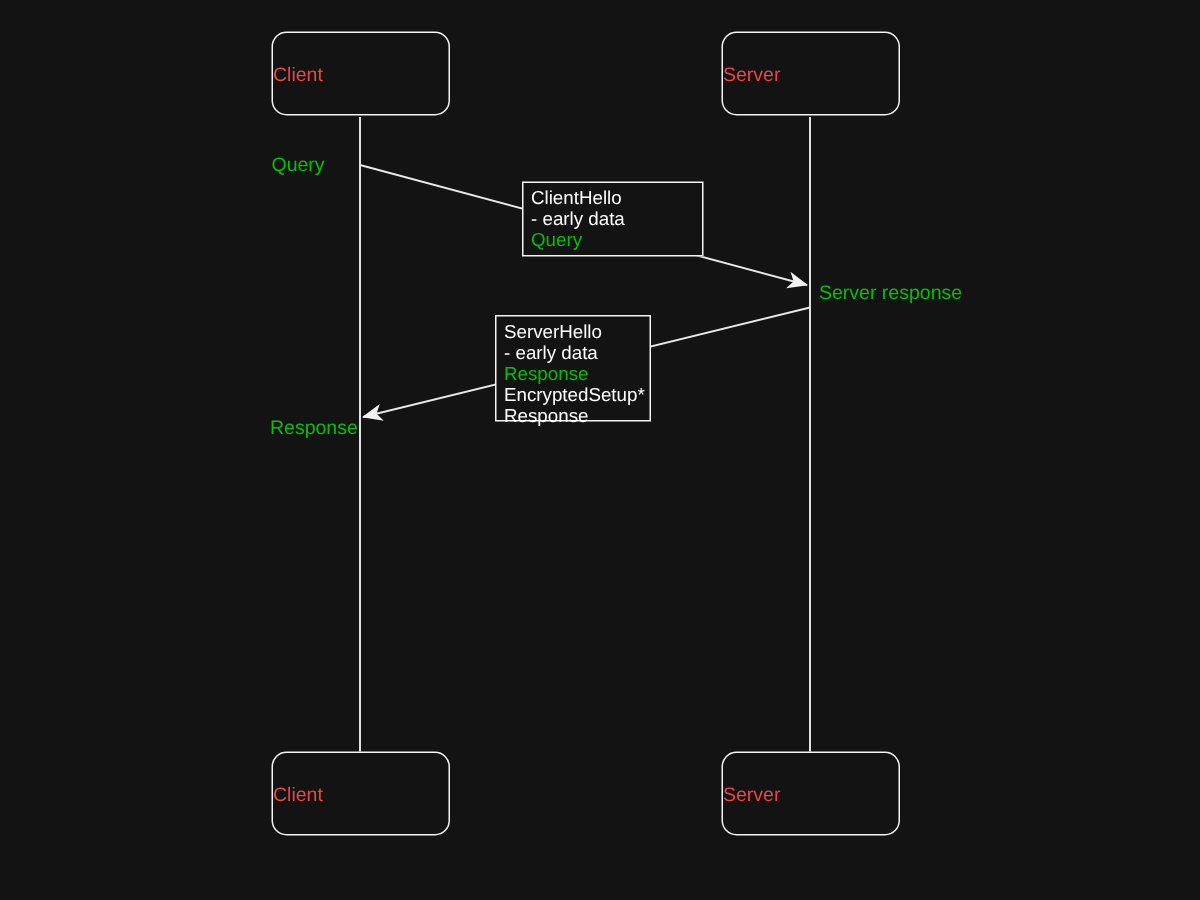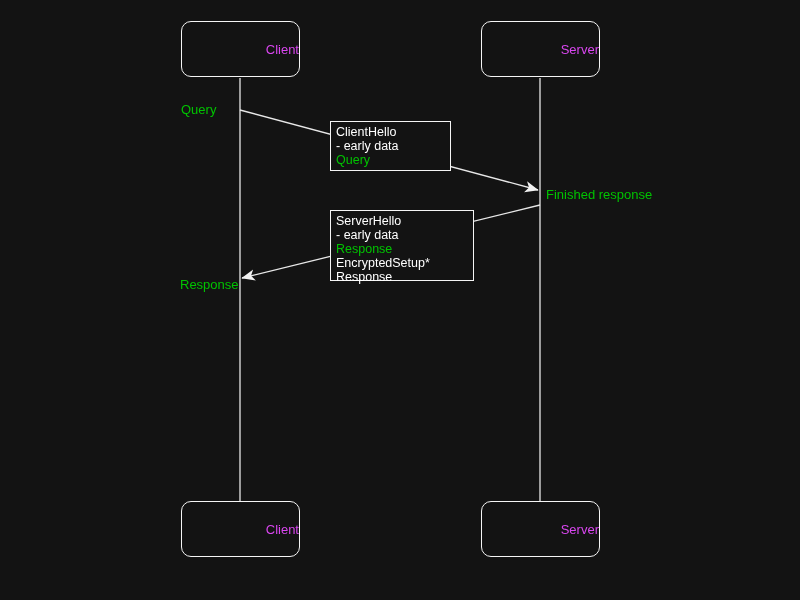--- a/index.html
+++ b/index.html
@@ -24,44 +24,44 @@
   .actor-box {
     position: absolute;
     width: 119px;
     height: 56px;
     box-sizing: border-box;
     border: 1.4px solid #f5f5f5;
     border-radius: 10px;
     background: #131313;
     display: flex;
     align-items: center;
-    justify-content: flex-end;
-    color: #d946ef;
+    justify-content: flex-start;
+    color: #ef4444;
     font-size: 13px;
     z-index: 2;
   }
   .actor-client-top  { left: 181px; top: 21px; }
   .actor-server-top  { left: 481px; top: 21px; }
   .actor-client-bot  { left: 181px; top: 501px; }
   .actor-server-bot  { left: 481px; top: 501px; }
 
   .msg-box {
     position: absolute;
     box-sizing: border-box;
     border: 1.4px solid #f5f5f5;
     background: #131313;
     color: #ffffff;
     font-size: 12.5px;
     line-height: 14px;
     padding: 3px 5px 2px 5px;
     z-index: 2;
     white-space: nowrap;
   }
-  .msg-box-1 { left: 330px; top: 121px; width: 121px; height: 50px; }
-  .msg-box-2 { left: 330px; top: 210px; width: 144px; height: 71px; }
+  .msg-box-1 { left: 348px; top: 121px; width: 121px; height: 50px; }
+  .msg-box-2 { left: 330px; top: 210px; width: 104px; height: 71px; }
   .msg-line { display: block; color: #ffffff; }
   .msg-line.green { color: #00c300; }
 
   .free-label {
     position: absolute;
     font-size: 13px;
     color: #00c300;
     z-index: 2;
     white-space: nowrap;
   }
@@ -109,16 +109,16 @@
 
   <div class="msg-box msg-box-2">
     <span class="msg-line">ServerHello</span>
     <span class="msg-line">- early data</span>
     <span class="msg-line green">Response</span>
     <span class="msg-line">EncryptedSetup*</span>
     <span class="msg-line">Response</span>
   </div>
 
   <div class="free-label label-query">Query</div>
-  <div class="free-label label-compute">Finished response</div>
+  <div class="free-label label-compute">Server response</div>
   <div class="free-label label-response">Response</div>
 
 </div>
 
 </body></html>

